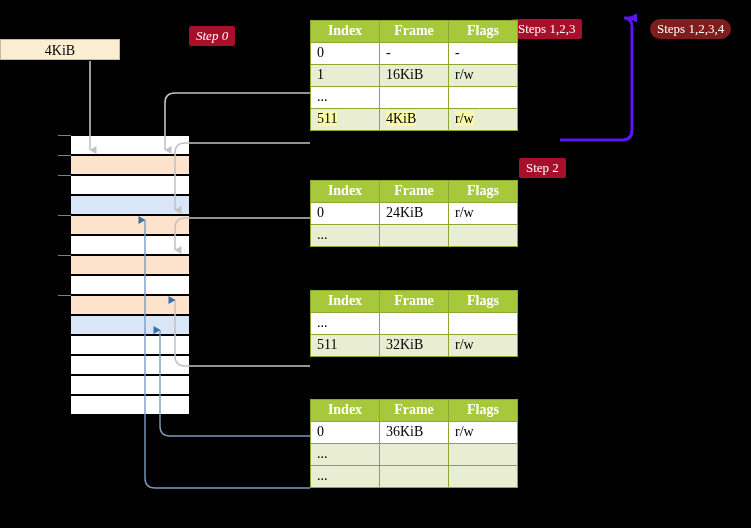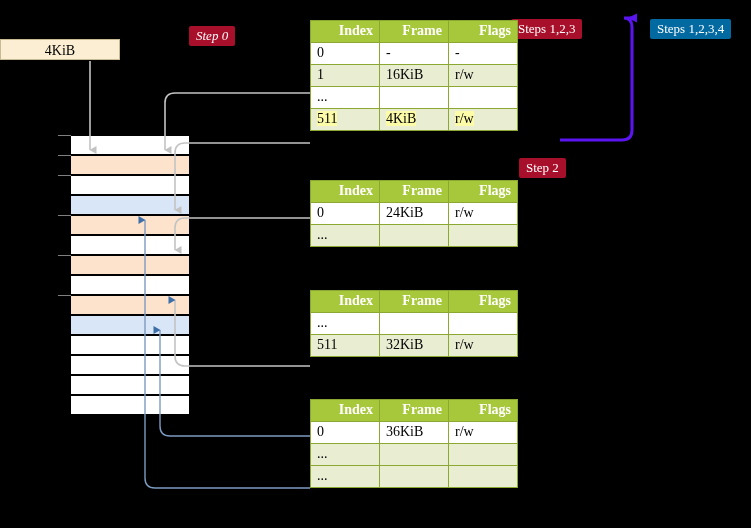--- a/index.html
+++ b/index.html
@@ -52,21 +52,21 @@
     position: absolute;
     color: #ffffff;
     font-size: 13px;
     line-height: 17px;
     padding: 1px 7px 2px 7px;
     white-space: nowrap;
     box-sizing: border-box;
     border-radius: 2px;
   }
   .badge-red { background: #a80f2a; }
-  .badge-blue { background: #0369a1; }
+  .badge-blue { background: #7f1d1d; border-radius: 10px; }
 
   #badge-step0 { left: 189px; top: 26px; font-style: italic; }
   #badge-step4 { left: 519px; top: 158px; }
   #badge-steps123 { left: 511px; top: 19px; }
   #badge-steps1234 { left: 650px; top: 19px; }
 
   
   .memcol {
     position: absolute;
     left: 70px;
@@ -99,21 +99,21 @@
     position: absolute;
     border-collapse: collapse;
     border: 1px solid #8ba832;
     background: #ffffff;
     font-size: 14px;
   }
   .ptable th {
     background: #a8c83c;
     color: #ffffff;
     font-weight: bold;
-    text-align: right;
+    text-align: center;
     padding: 2px 6px 3px 6px;
     border: 1px solid #8ba832;
     font-size: 14px;
   }
   .ptable td {
     border: 1px solid #8ba832;
     padding: 2px 6px 3px 6px;
     color: #000000;
     height: 20px;
     box-sizing: border-box;

